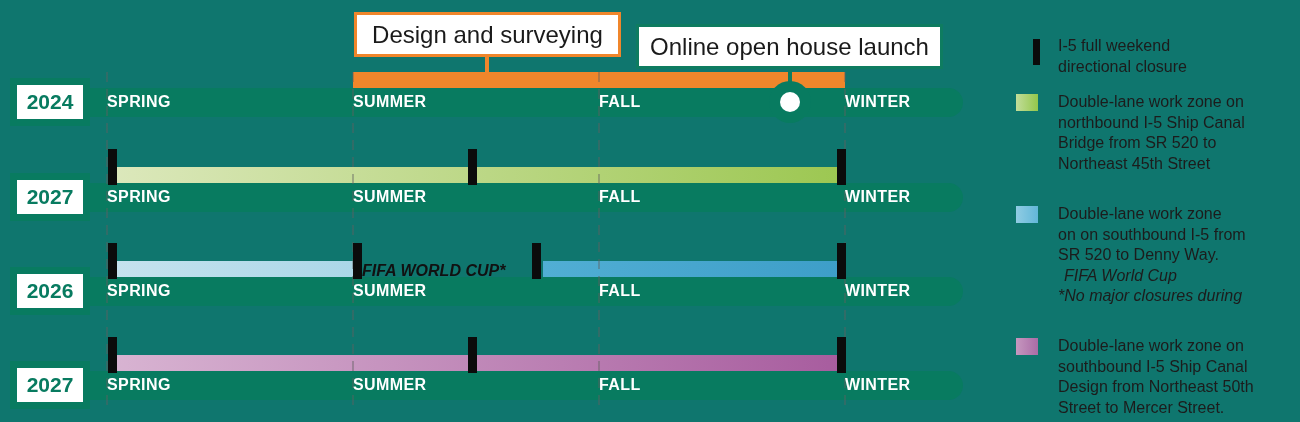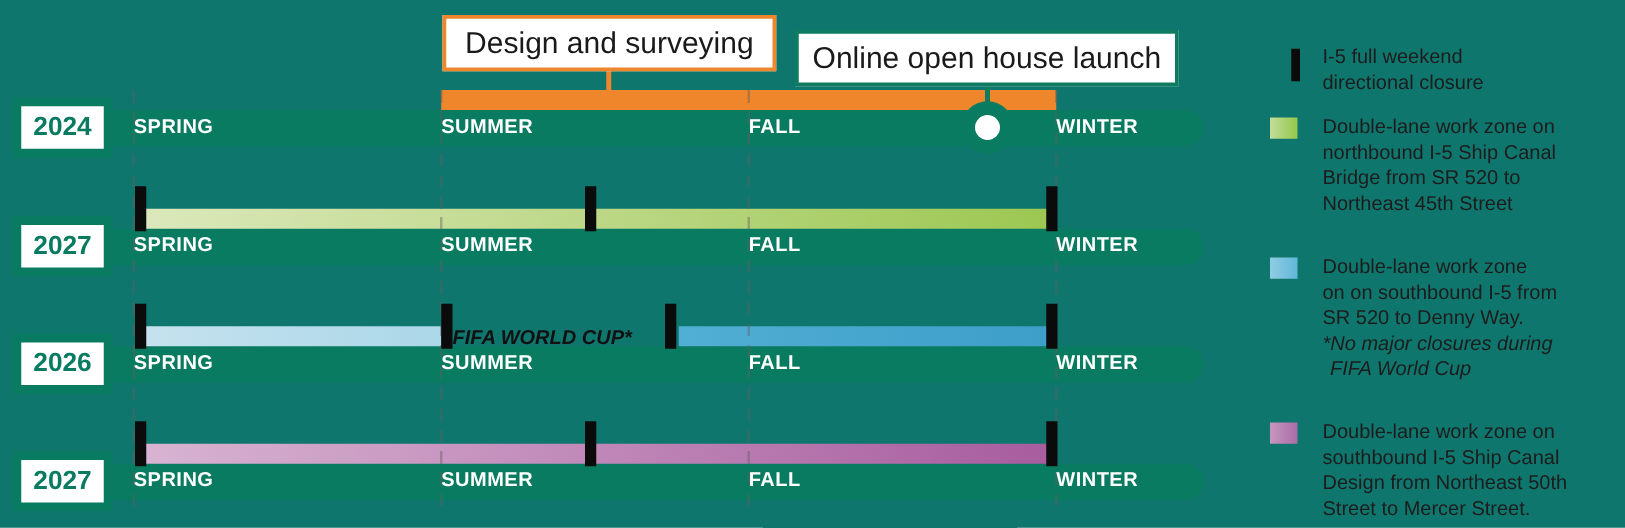--- a/index.html
+++ b/index.html
@@ -151,22 +151,22 @@
       <span>Northeast 45th Street</span>
     </div>
   </div>
 
   <div class="legend-item" style="top:204px">
     <div class="sw sw-blue"></div>
     <div class="ltext">
       <span>Double-lane work zone</span>
       <span>on on southbound I-5 from</span>
       <span>SR 520 to Denny Way.</span>
+      <span class="it indent">FIFA World Cup</span>
       <span class="it">*No major closures during</span>
-      <span class="it indent">FIFA World Cup</span>
     </div>
   </div>
 
   <div class="legend-item" style="top:336px">
     <div class="sw sw-purple"></div>
     <div class="ltext">
       <span>Double-lane work zone on</span>
       <span>southbound I-5 Ship Canal</span>
       <span>Design from Northeast 50th</span>
       <span>Street to Mercer Street.</span>

